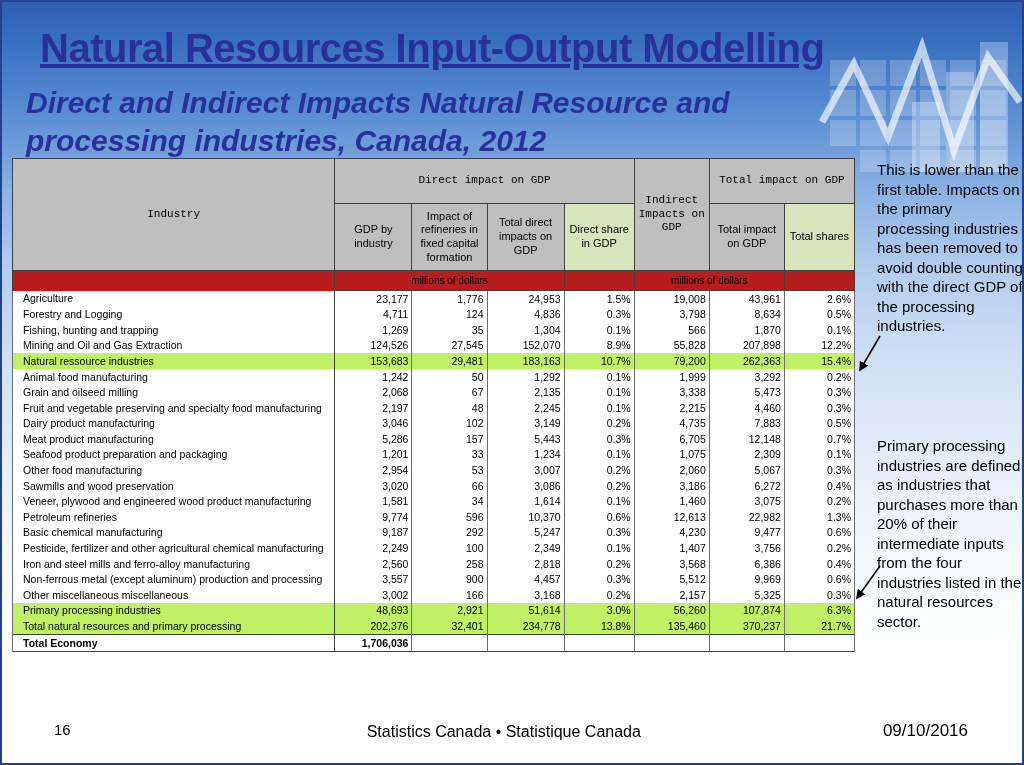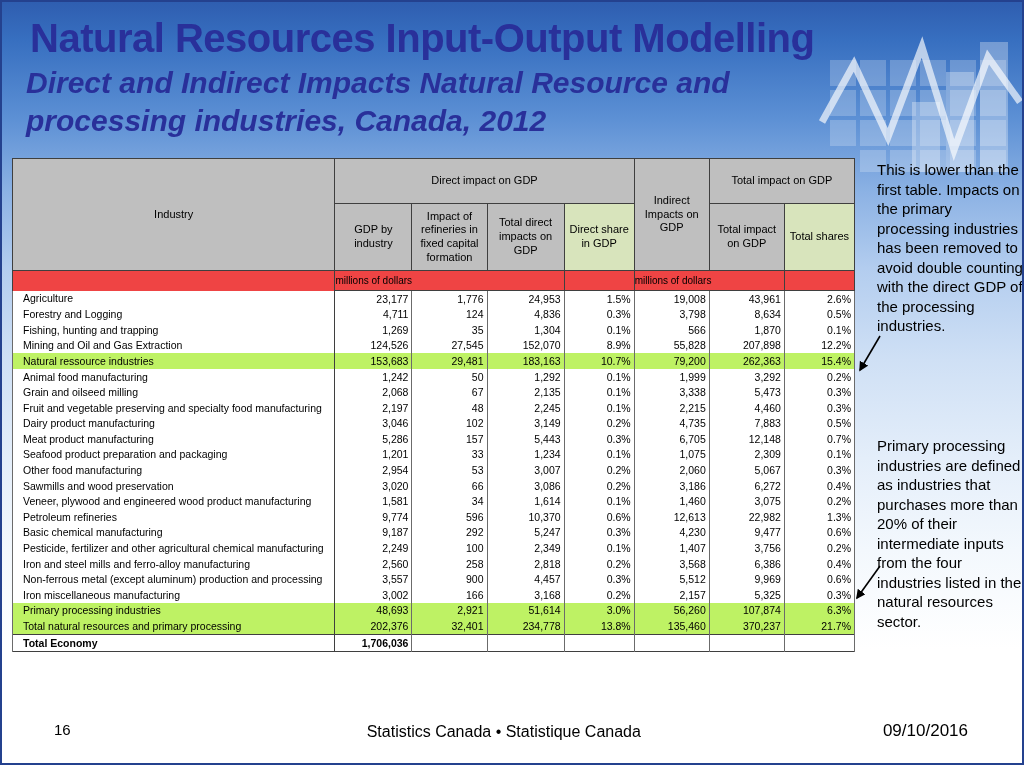--- a/index.html
+++ b/index.html
@@ -5,29 +5,29 @@
   html,body{margin:0;padding:0;background:#fff;}
   .slide{
     position:relative;width:1024px;height:765px;box-sizing:border-box;
     border:2px solid #24418e;overflow:hidden;
     font-family:"Liberation Sans",sans-serif;
     background:linear-gradient(180deg,#2f5eb0 0%,#376fc0 5%,#5b8fd4 15%,
       #8cb2e4 25%,#b3cdef 35%,#cfe0f5 47%,#e4eefa 60%,#f3f8fd 72%,#ffffff 85%,#ffffff 100%);
   }
   .deco{position:absolute;top:0;right:0;}
   .title-block{position:absolute;left:24px;top:10px;width:950px;color:#29309a;}
-  .title-block h1{margin:4px;font-size:40px;font-weight:bold;letter-spacing:-0.5px;line-height:1.1;}
+  .title-block h1{margin:14px;font-size:40px;font-weight:bold;letter-spacing:-0.5px;line-height:1.1;text-decoration:underline;}
   .title-block h2{margin:2px 0 0 0;font-size:30px;font-weight:bold;font-style:italic;line-height:1.25;width:830px;}
   .dtable{position:absolute;left:10px;top:156px;}
   table{border-collapse:collapse;table-layout:fixed;width:843px;background:#fff;border:1px solid #3f3f3f;}
   th{background:#bfbfbf;border:1px solid #3f3f3f;font-weight:normal;font-size:11px;line-height:1.25;padding:1px 2px;color:#000;}
   th.green{background:#d8e4bc;}
-  tr.group-row th{height:42px;}
+  tr.group-row th{height:42px;font-family:Liberation Mono, monospace;}
   tr.colhead-row th{height:64px;}
-  tr.units-row td{background:#ef4444;border:1px solid #3f3f3f;font-size:10px;height:19px;text-align:left;color:#000;padding:0;}
+  tr.units-row td{background:#b91c1c;border:1px solid #3f3f3f;font-size:10px;height:19px;text-align:center;color:#000;padding:0;}
   tr.units-row td.blank{border-top:1px solid #3f3f3f;}
   tbody td{border-left:1px solid #6b6b6b;border-right:1px solid #6b6b6b;background:#fff;
     font-size:10.5px;height:15.6px;line-height:1;padding:0 3px;color:#000;white-space:nowrap;overflow:hidden;}
   tbody td.ind{text-align:left;padding-left:10px;border-right:1px solid #3f3f3f;}
   tbody td.num{text-align:right;}
   tbody tr.highlight td{background:#bef264;font-weight:normal;}
   tbody tr.bold td{font-weight:bold;}
   tbody tr.bold td{border-top:1px solid #3f3f3f;}
   .annotation{position:absolute;left:875px;width:150px;font-size:15px;line-height:19.5px;color:#000;}
   .note1{top:158px;}
@@ -301,21 +301,21 @@
             <td class="ind">Non-ferrous metal (except aluminum) production and processing</td>
             <td class="num">3,557</td>
             <td class="num">900</td>
             <td class="num">4,457</td>
             <td class="num">0.3%</td>
             <td class="num">5,512</td>
             <td class="num">9,969</td>
             <td class="num">0.6%</td>
           </tr>
           <tr>
-            <td class="ind">Iron miscellaneous manufacturing</td>
+            <td class="ind">Other miscellaneous miscellaneous</td>
             <td class="num">3,002</td>
             <td class="num">166</td>
             <td class="num">3,168</td>
             <td class="num">0.2%</td>
             <td class="num">2,157</td>
             <td class="num">5,325</td>
             <td class="num">0.3%</td>
           </tr>
           <tr class="highlight">
             <td class="ind">Primary processing industries</td>

